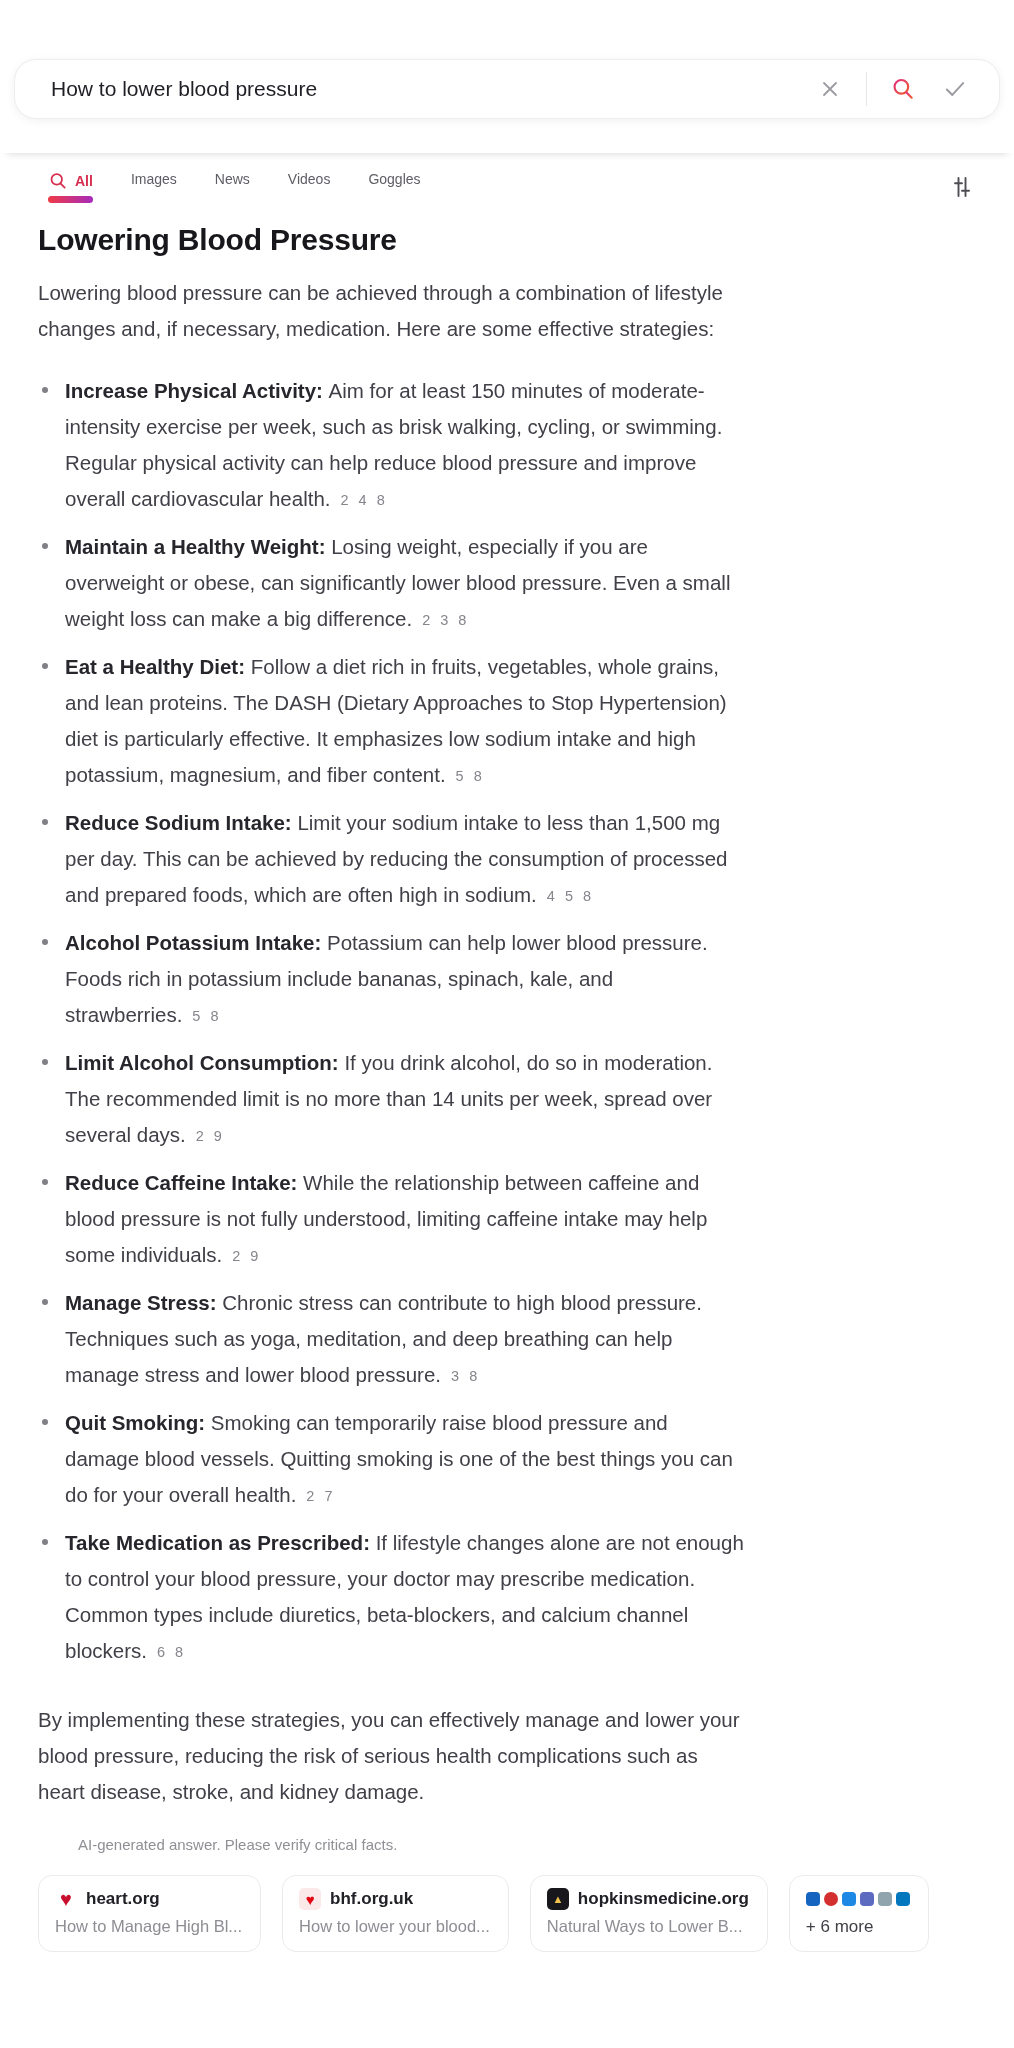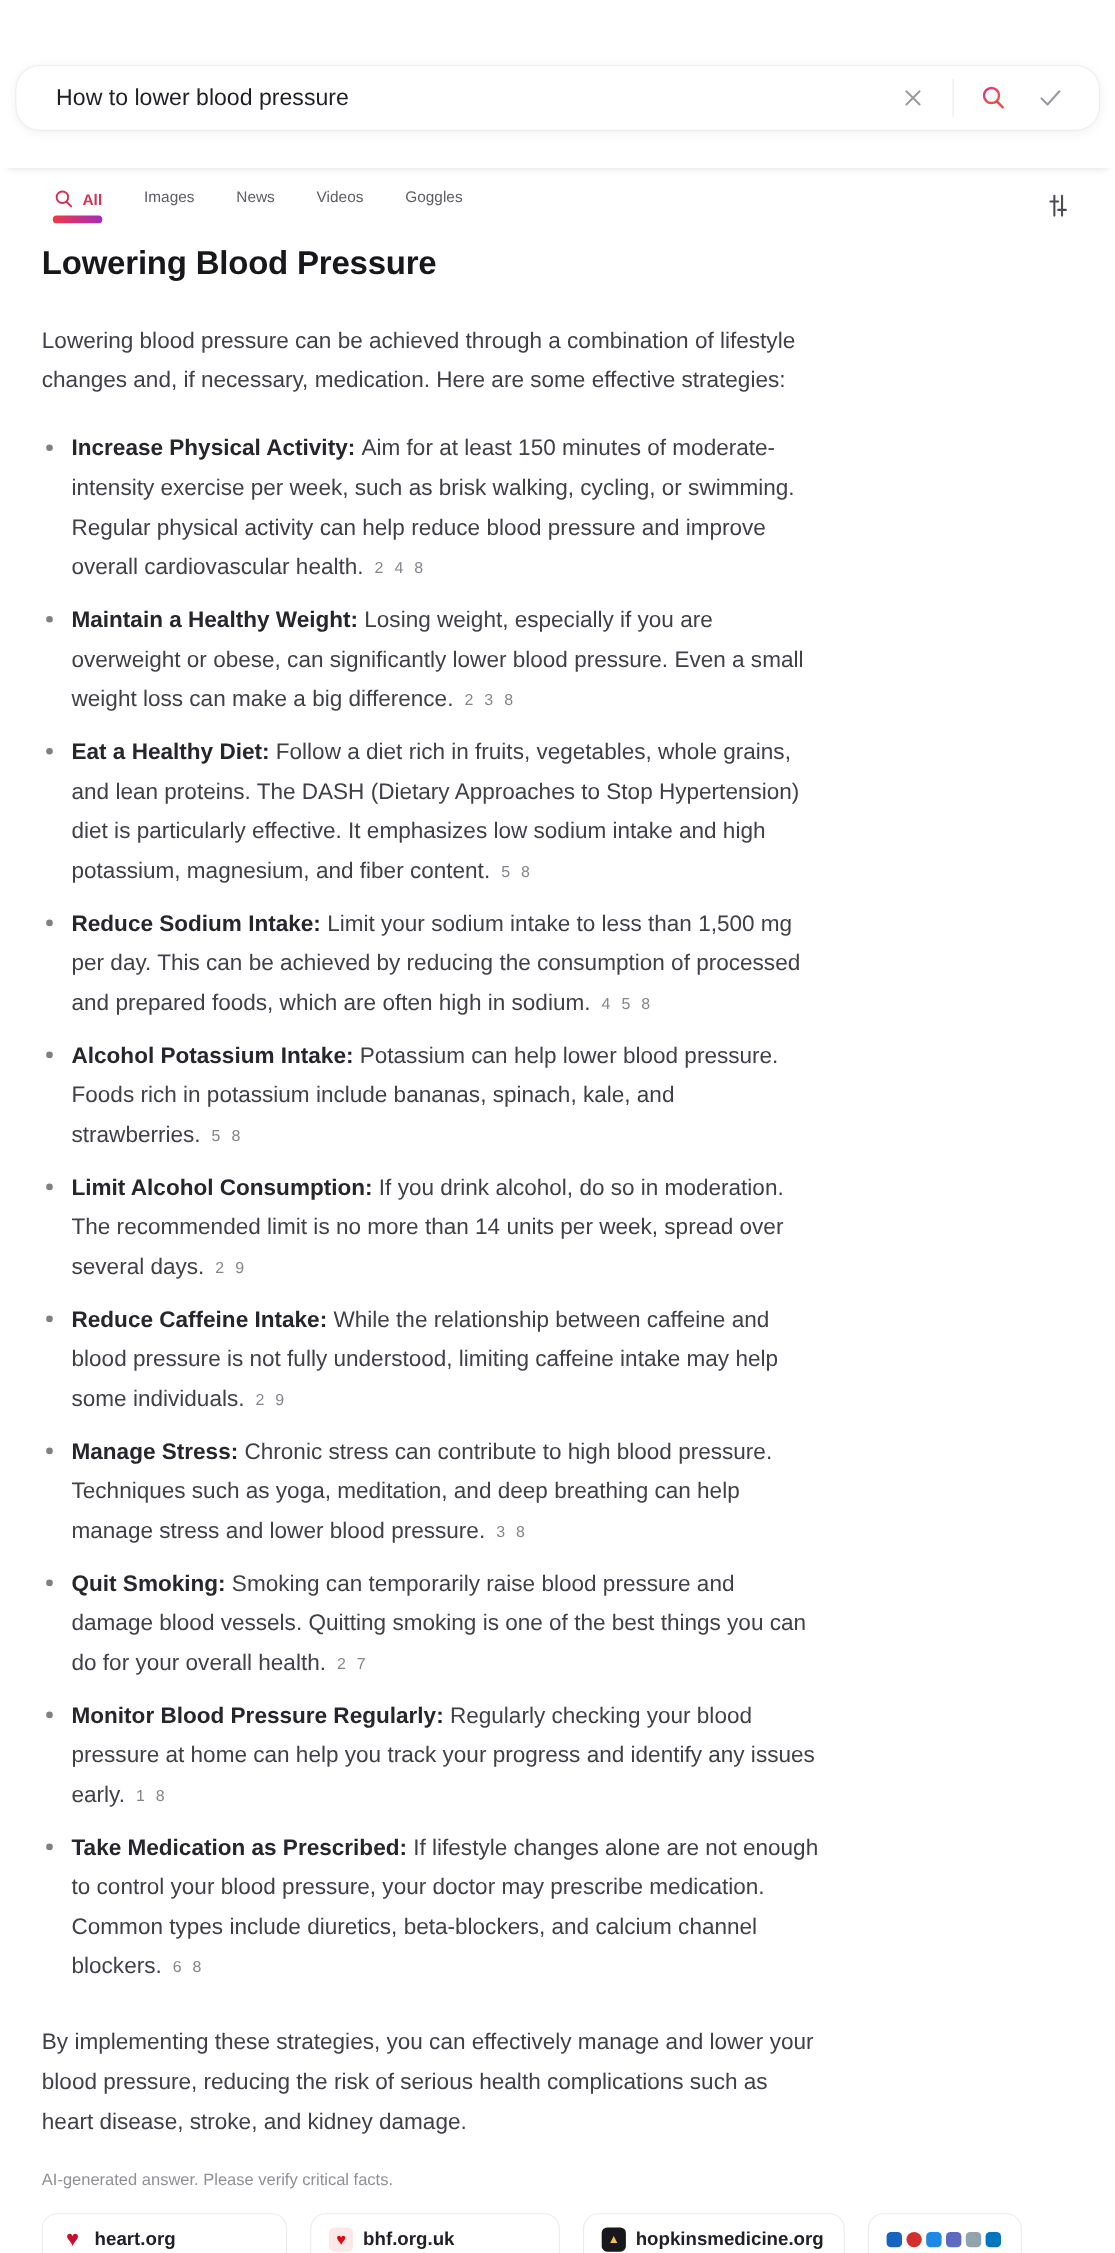--- a/index.html
+++ b/index.html
@@ -64,36 +64,36 @@
   .filters-btn { margin-top:-6px; }
 
   
   .main { padding:0 40px 0 38px; }
   h1.answer-title {
     margin-top:14px;
     font-size:30px; font-weight:800; color:#17171c;
     letter-spacing:-.2px;
   }
   .answer-body { max-width:706px; font-size:20.5px; line-height:36px; color:#404048; }
-  .intro { margin-top:35px; }
+  .intro { margin-top:18px; }
   ul.strategies { list-style:none; margin-top:26px; }
   ul.strategies li { position:relative; padding-left:27px; margin-bottom:11px; }
   .bullet {
     position:absolute; left:4px; top:14px;
     width:6px; height:6px; border-radius:50%; background:#7f7f86;
   }
   .lbl { font-weight:700; color:#26262c; }
   .cites { white-space:nowrap; }
   .cite {
     font-size:14.5px; color:#85858c;
     margin-left:10px; vertical-align:1px;
     cursor:pointer;
   }
   .outro { margin-top:32px; }
-  .disclaimer { margin-top:26px; font-size:15px; color:#8f8f95; }
+  .disclaimer { margin-top:26px; font-size:15px; color:#8f8f95;margin-left:40px; }
 
   
   .sources { display:flex; gap:21px; margin-top:22px; align-items:stretch; }
   .card {
     border:1px solid #ebebee; border-radius:14px;
     padding:12px 18px 14px 16px;
     background:#fff; cursor:pointer;
   }
   .card-top { display:flex; align-items:center; gap:9px; }
   .favicon {
@@ -191,21 +191,20 @@
         <li><span class="bullet"></span><span class="lbl">Alcohol Potassium Intake</span><span class="lbl">: </span><span>Potassium can help lower blood pressure. Foods rich in potassium include bananas, spinach, kale, and strawberries.</span><span class="cites"><span class="cite">5</span><span class="cite">8</span></span></li>
 
         <li><span class="bullet"></span><span class="lbl">Limit Alcohol Consumption</span><span class="lbl">: </span><span>If you drink alcohol, do so in moderation. The recommended limit is no more than 14 units per week, spread over several days.</span><span class="cites"><span class="cite">2</span><span class="cite">9</span></span></li>
 
         <li><span class="bullet"></span><span class="lbl">Reduce Caffeine Intake</span><span class="lbl">: </span><span>While the relationship between caffeine and blood pressure is not fully understood, limiting caffeine intake may help some individuals.</span><span class="cites"><span class="cite">2</span><span class="cite">9</span></span></li>
 
         <li><span class="bullet"></span><span class="lbl">Manage Stress</span><span class="lbl">: </span><span>Chronic stress can contribute to high blood pressure. Techniques such as yoga, meditation, and deep breathing can help manage stress and lower blood pressure.</span><span class="cites"><span class="cite">3</span><span class="cite">8</span></span></li>
 
         <li><span class="bullet"></span><span class="lbl">Quit Smoking</span><span class="lbl">: </span><span>Smoking can temporarily raise blood pressure and damage blood vessels. Quitting smoking is one of the best things you can do for your overall health.</span><span class="cites"><span class="cite">2</span><span class="cite">7</span></span></li>
 
-        <li><span class="bullet"></span><span class="lbl">Monitor Blood Pressure Regularly</span><span class="lbl">: </span><span>Regularly checking your blood pressure at home can help you track your progress and identify any issues early.</span><span class="cites"><span class="cite">1</span><span class="cite">8</span></span></li>
 
         <li><span class="bullet"></span><span class="lbl">Take Medication as Prescribed</span><span class="lbl">: </span><span>If lifestyle changes alone are not enough to control your blood pressure, your doctor may prescribe medication. Common types include diuretics, beta-blockers, and calcium channel blockers.</span><span class="cites"><span class="cite">6</span><span class="cite">8</span></span></li>
       </ul>
 
       <p class="outro">By implementing these strategies, you can effectively manage and lower your blood pressure, reducing the risk of serious health complications such as heart disease, stroke, and kidney damage.</p>
     </div>
 
     <p class="disclaimer">AI-generated answer. Please verify critical facts.</p>
 
     <div class="sources">

